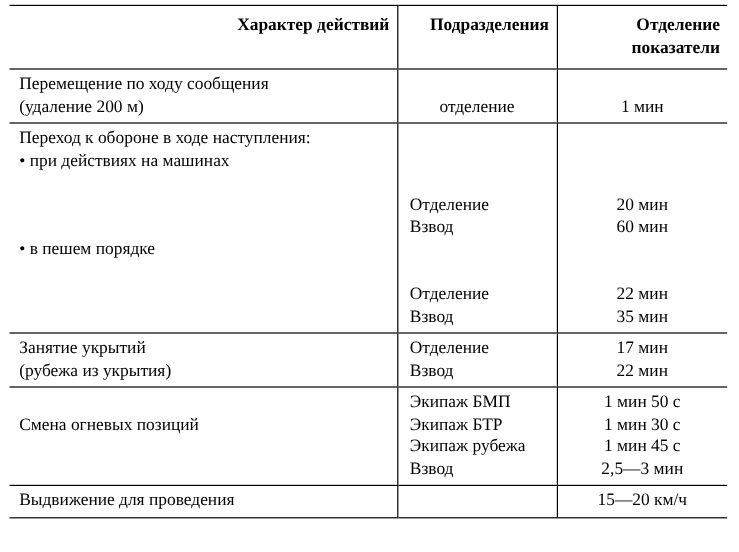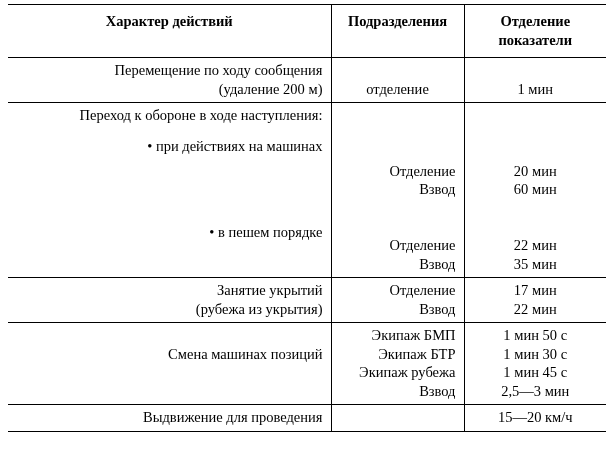--- a/index.html
+++ b/index.html
@@ -59,35 +59,36 @@
     box-sizing: border-box;
   }
 
   
   thead th {
     font-weight: bold;
     text-align: center;
   }
   thead .cell {
     padding: 7px 6px 8px 6px;
+    text-align: right;
   }
   .hdr-line { display: block; }
 
   
-  .left   { text-align: right; }
+  .left   { text-align: left; }
   .center { text-align: center; }
 
   .c2pad { padding-left: 10px; }
 
   .lines span { display: block; }
 
   .spacer-line { display: block; visibility: hidden; }
 
   .title-line { display: block; }
-  .bullet-line { display: block; margin-top: 12px; }
+  .bullet-line { display: block; }
 
   .nowrap { white-space: nowrap; }
 </style>
 </head>
 <body>
 
 <div class="table-wrap">
   <table class="norms">
     <colgroup>
       <col class="c1">
@@ -192,21 +193,21 @@
             <span>17 мин</span>
             <span>22 мин</span>
           </div>
         </td>
       </tr>
 
       <tr>
         <td class="col1">
           <div class="cell left lines">
             <span class="spacer-line">&nbsp;</span>
-            <span>Смена машинах позиций</span>
+            <span>Смена огневых позиций</span>
           </div>
         </td>
         <td class="col2">
           <div class="cell left c2pad lines">
             <span>Экипаж БМП</span>
             <span>Экипаж БТР</span>
             <span>Экипаж рубежа</span>
             <span>Взвод</span>
           </div>
         </td>

